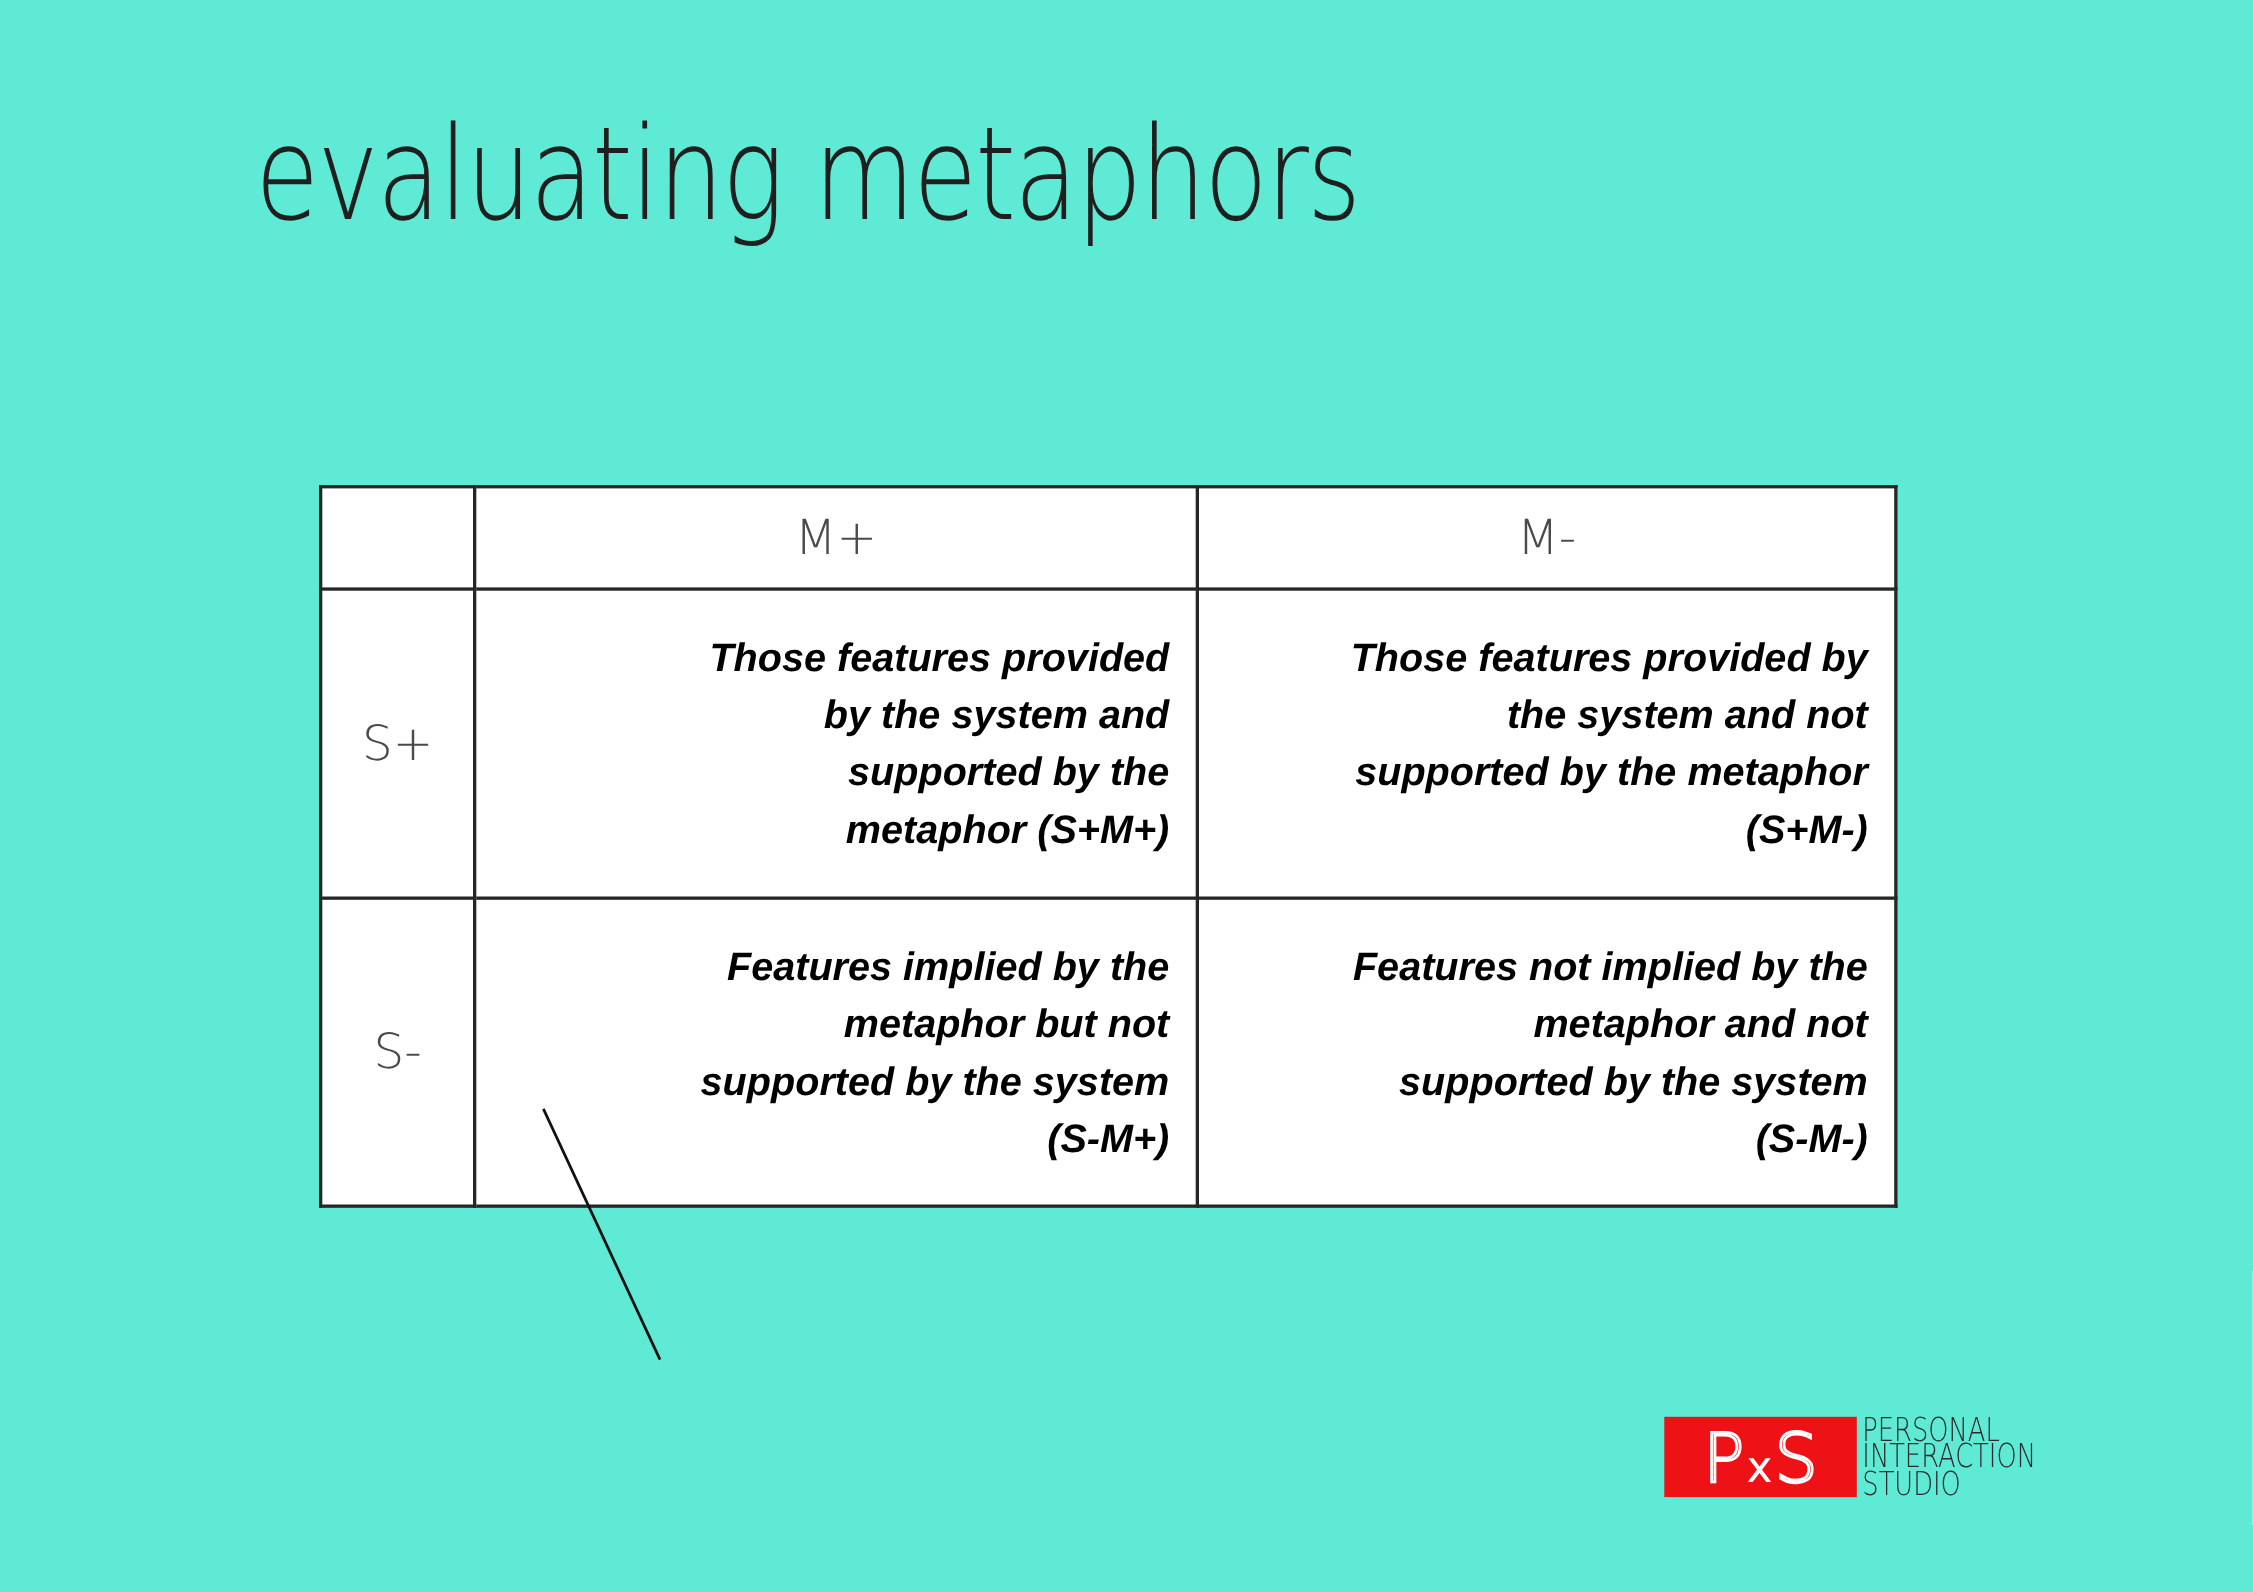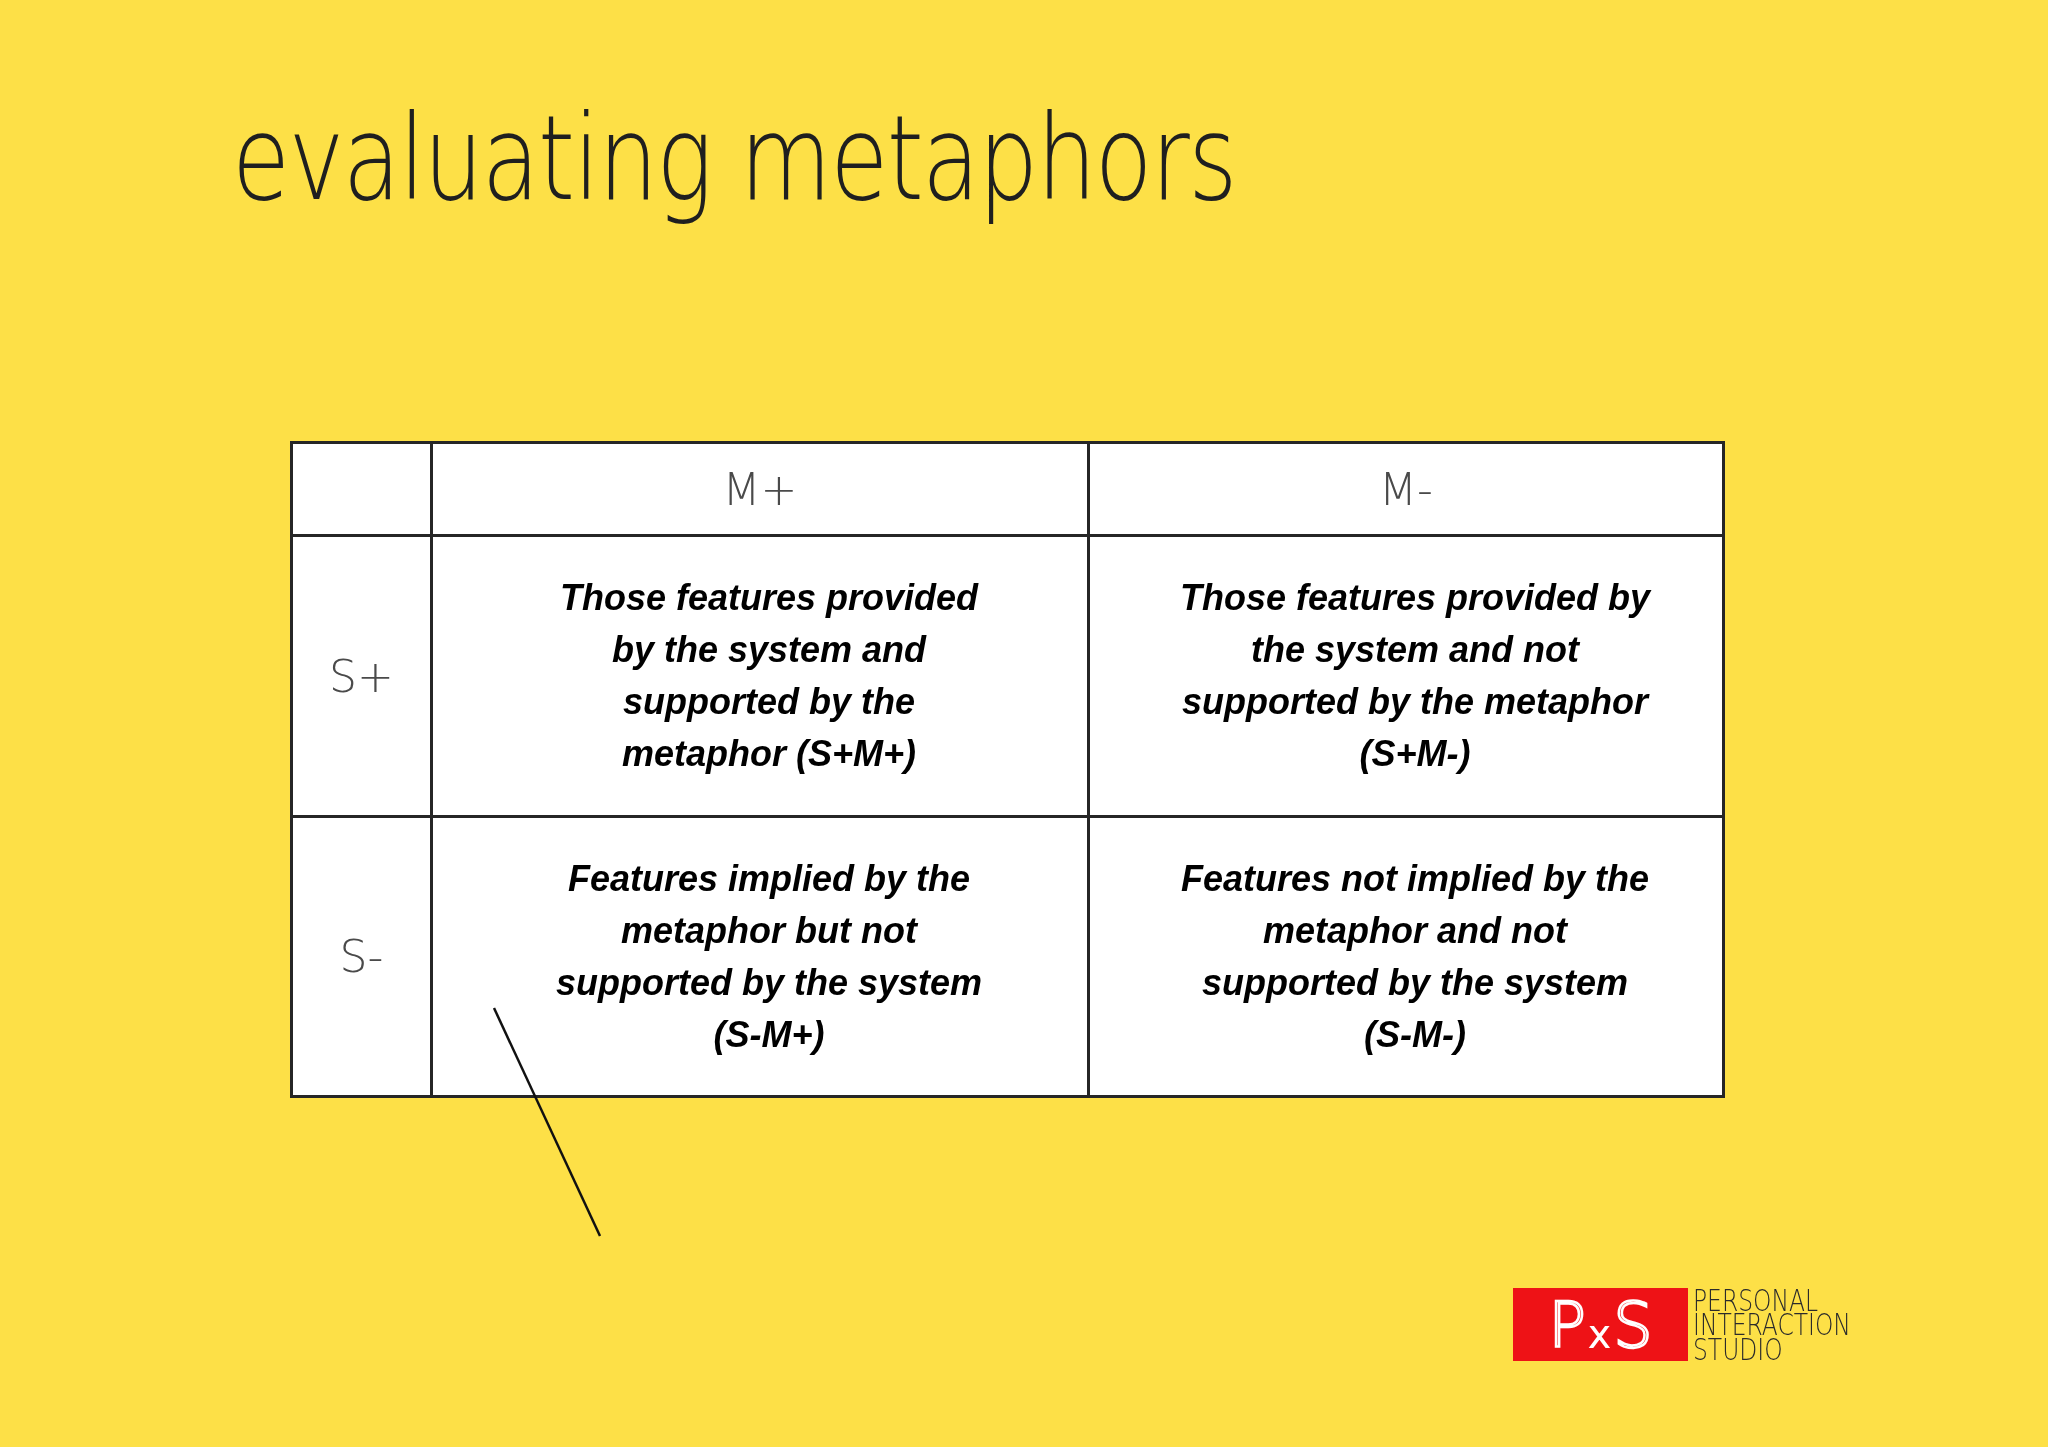--- a/index.html
+++ b/index.html
@@ -1,20 +1,20 @@
 <!DOCTYPE html>
 <html><head>
 <meta charset="utf-8">
 <style>
   html, body { margin: 0; padding: 0; background: #ffffff; }
   .slide {
     position: relative;
     width: 2048px;
     height: 1447px;
-    background: #fde047;
+    background: #5eead4;
     overflow: hidden;
     font-family: "Liberation Sans", "DejaVu Sans", sans-serif;
   }
 
   
   .slide-title {
     position: absolute;
     left: 232px;
     top: 98px;
     margin: 0;
@@ -55,21 +55,21 @@
     font-size: 44px;
     color: #4a4a4a;
     text-align: center;
   }
   .matrix .cell {
     font-style: italic;
     font-weight: bold;
     font-size: 36px;
     line-height: 52px;
     color: #000000;
-    text-align: center;
+    text-align: right;
     padding: 6px 24px 6px 42px;
     white-space: pre-line;
   }
 
   
   .overlay {
     position: absolute;
     left: 0; top: 0;
     width: 2048px; height: 1447px;
     pointer-events: none;

